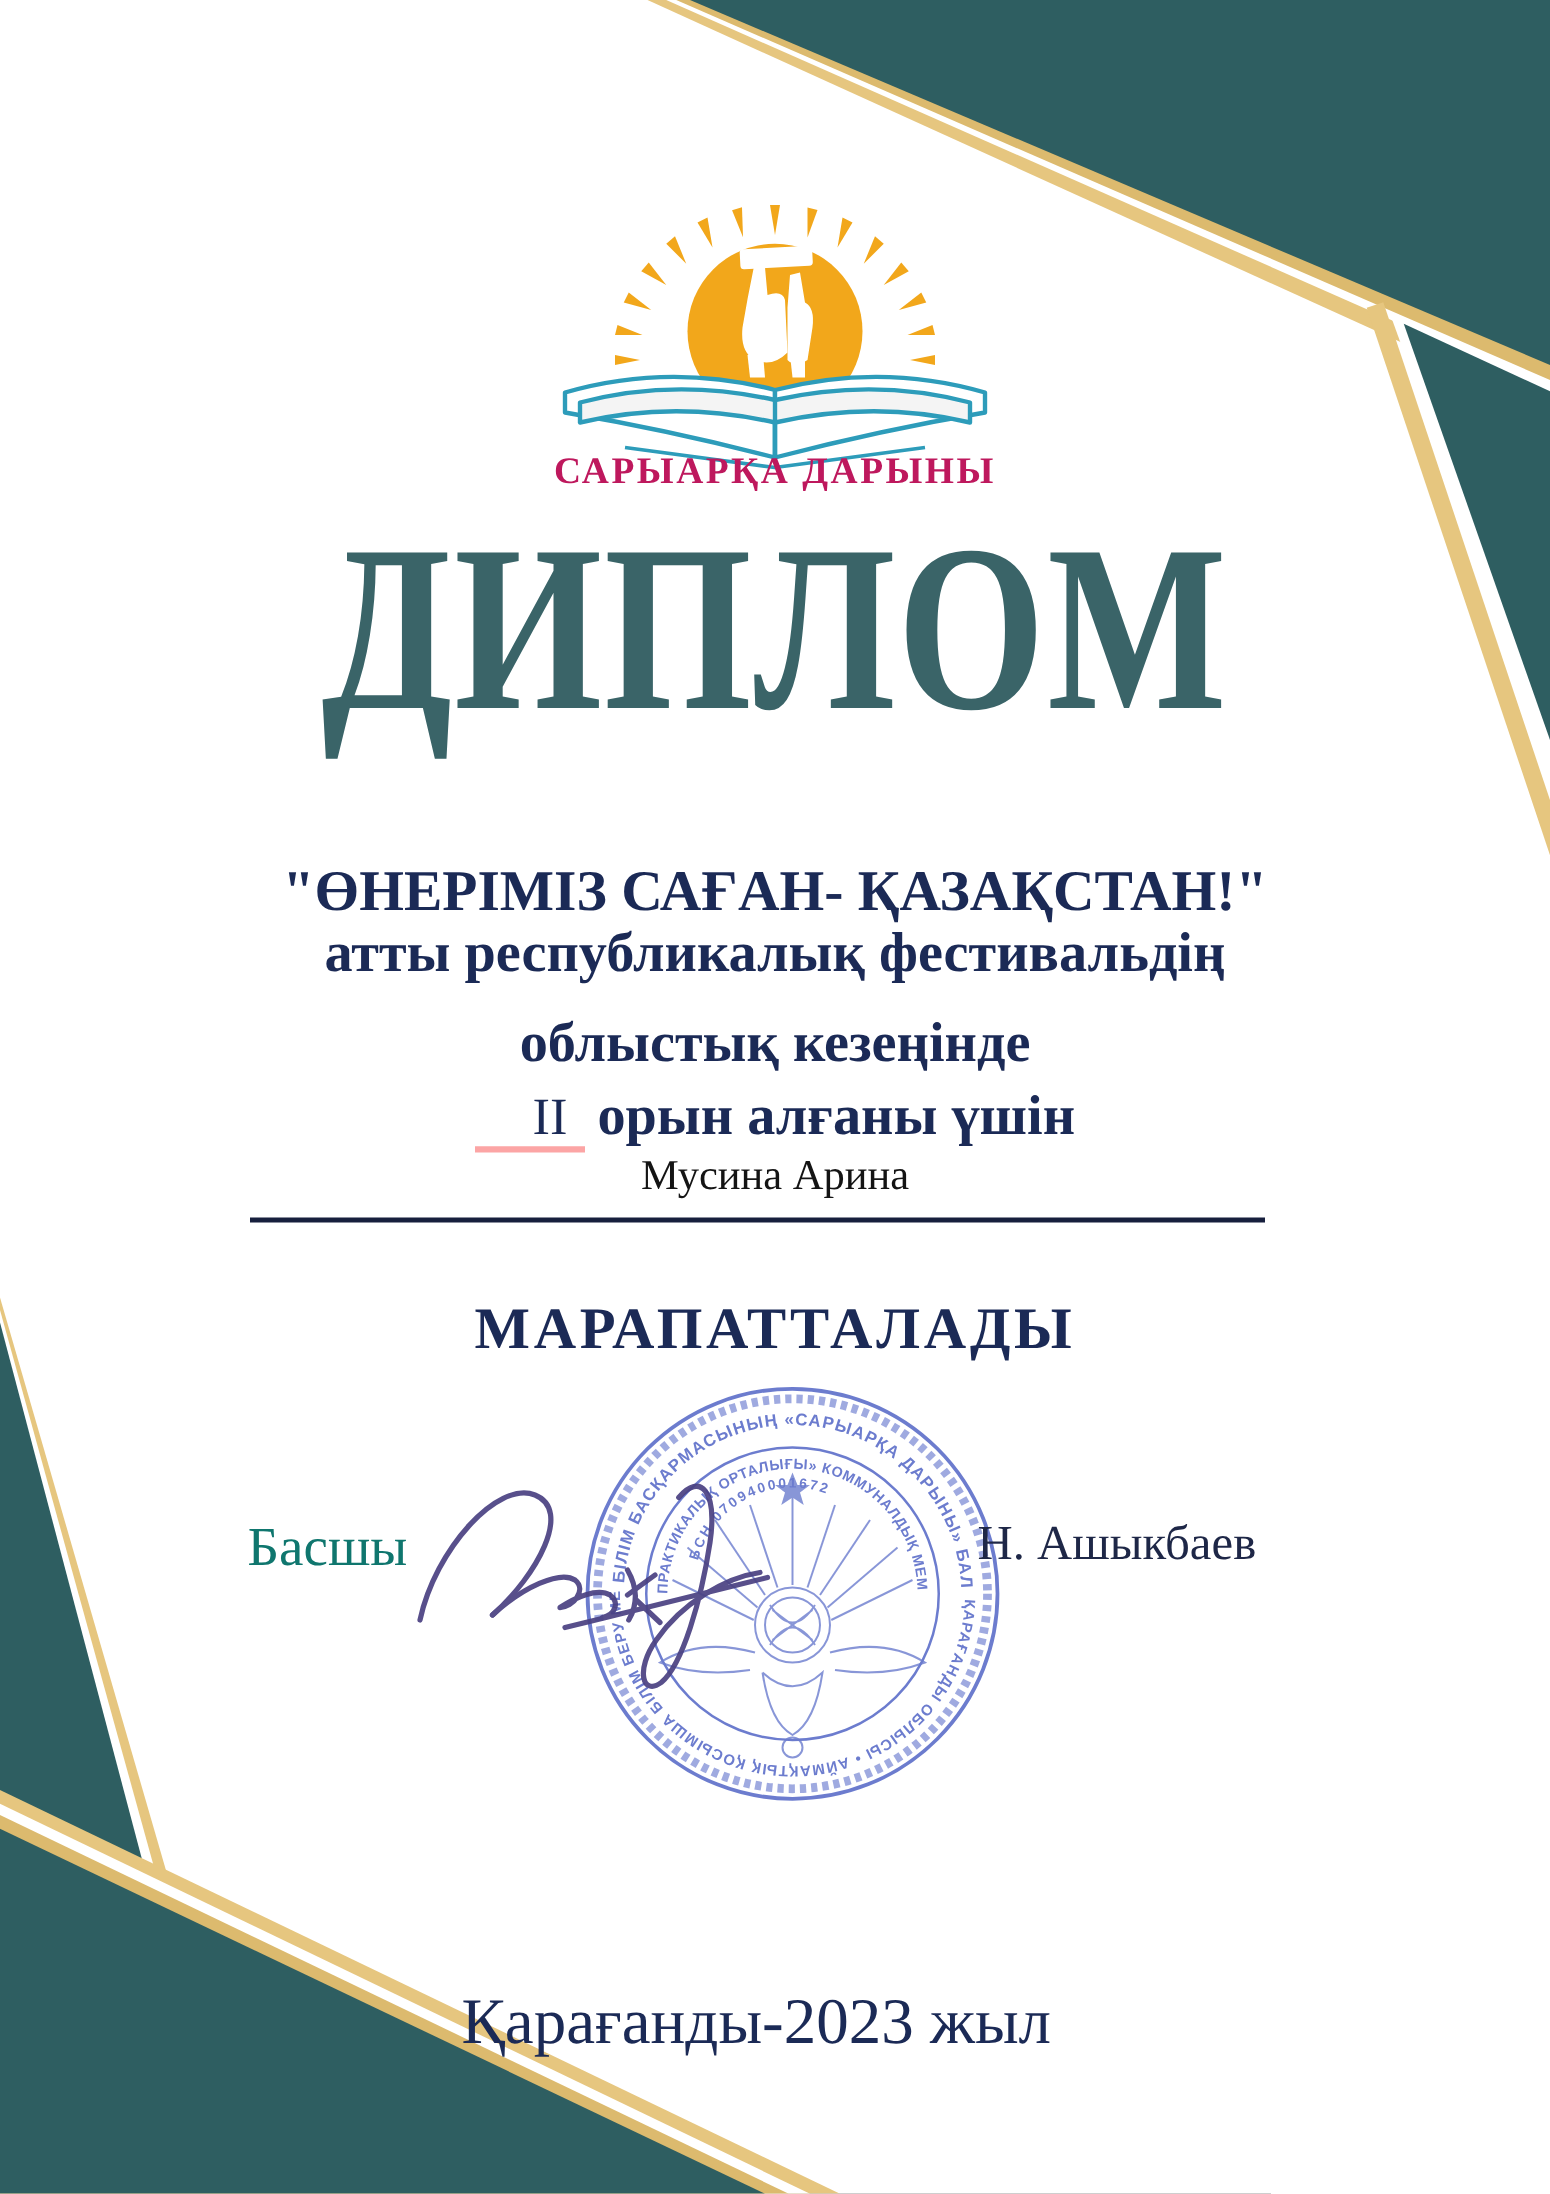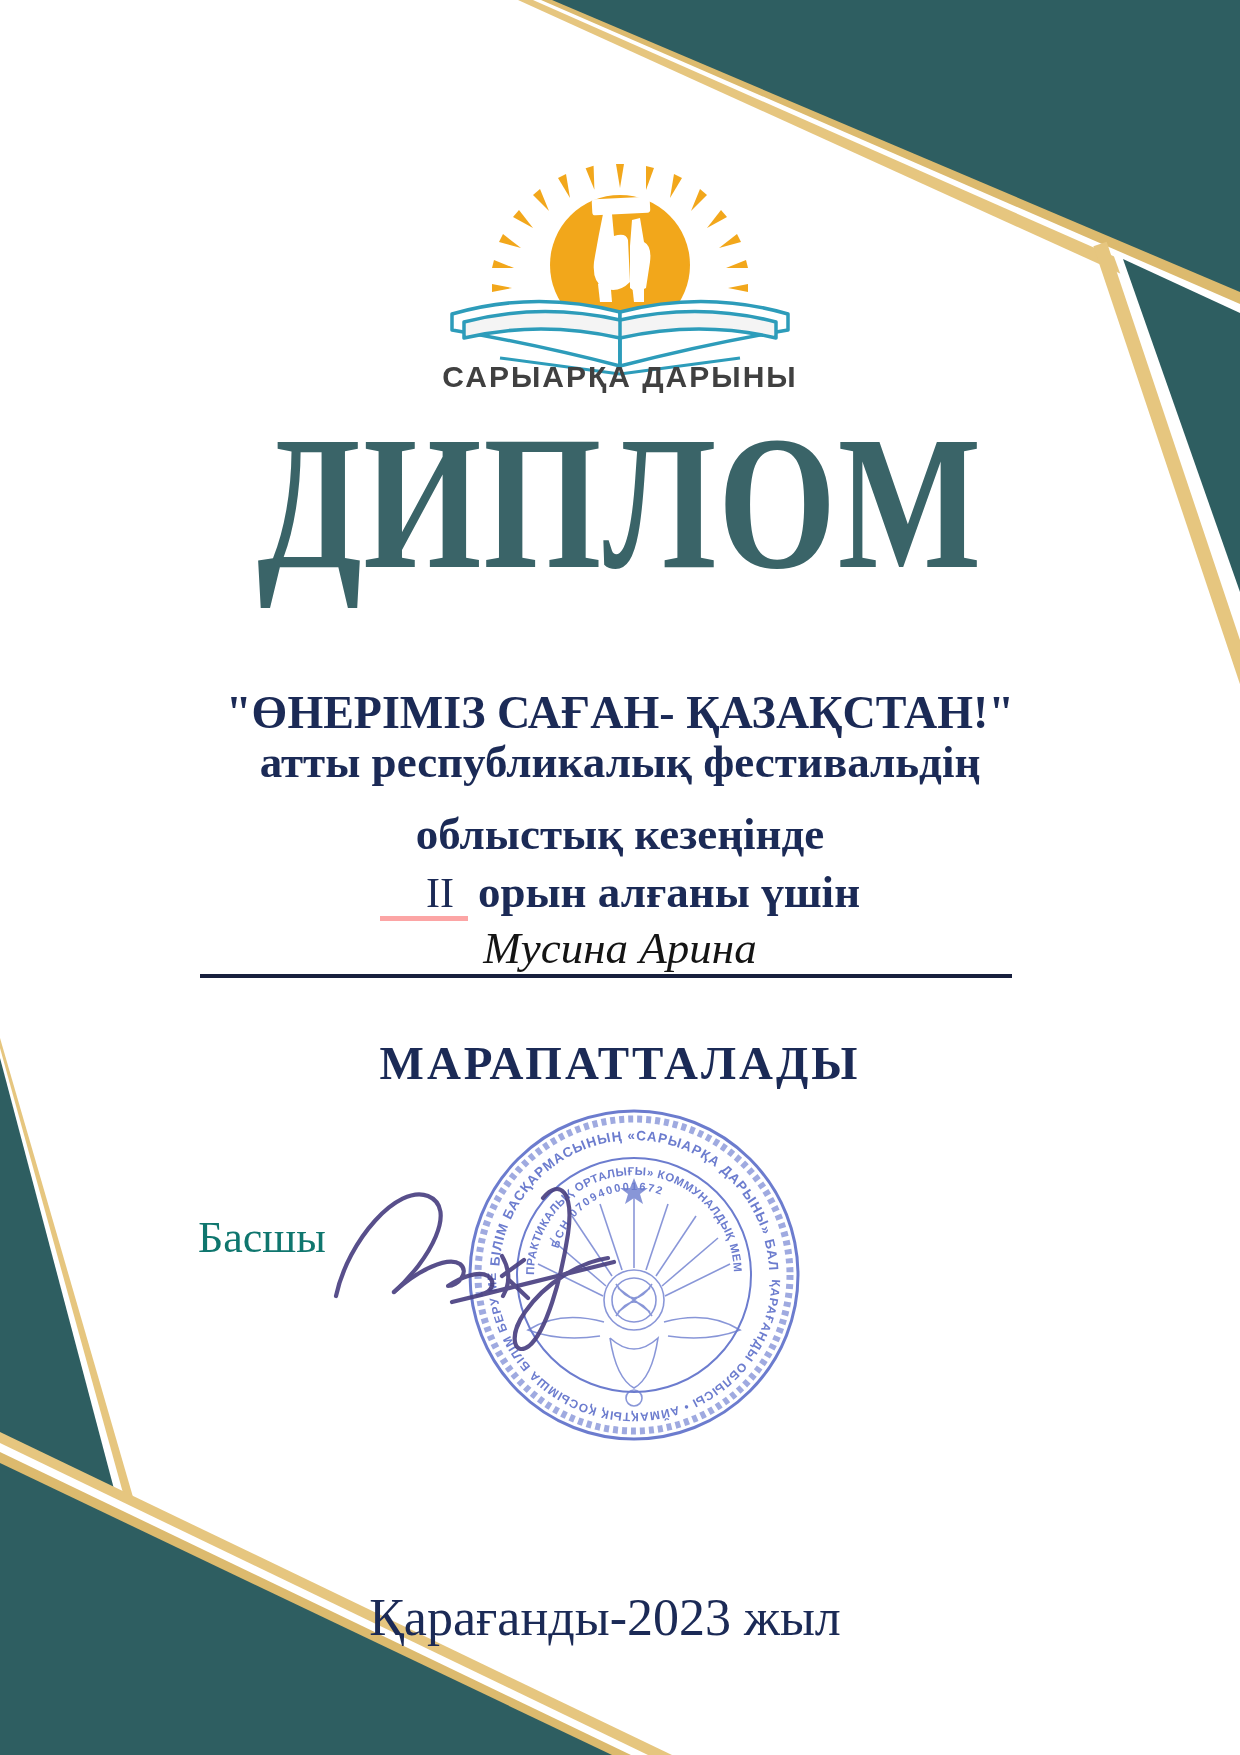--- a/index.html
+++ b/index.html
@@ -5,40 +5,40 @@
   html,body{margin:0;padding:0;background:#888;}
   #page{
     position:relative;width:1240px;height:1755px;background:#ffffff;
     overflow:hidden;font-family:"Liberation Serif",serif;margin:0 auto;
   }
   svg{display:block;}
   .abs{position:absolute;}
   .centered{left:0;right:0;text-align:center;}
   
   .logo-word{
-    top:360px;font-family:Liberation Sans, sans-serif;font-weight:bold;
-    font-size:30px;letter-spacing:2px;color:#404040;
+    top:360px;font-family:Liberation Serif, serif;font-weight:bold;
+    font-size:30px;letter-spacing:2px;color:#be185d;
   }
   
   .diploma-title{
     top:408px;font-size:190px;line-height:1;font-weight:bold;color:#3A6468;
     transform:scaleX(0.80);transform-origin:50% 50%;letter-spacing:2px;
     font-family:"Liberation Serif",serif;
   }
   .body-line{color:#1B2A56;font-weight:bold;font-size:45px;line-height:1;}
   .line1{top:690px;font-size:46px;}
   .line2{top:740px;}
   .line3{top:812px;}
   .line4{top:870px;}
   .numeral{
     display:inline-block;font-weight:400;font-size:42px;color:#1B2A56;
     border-bottom:5px solid #fca5a5;padding:0 14px 2px 46px;margin-right:10px;
     vertical-align:baseline;
   }
-  .recipient{top:922px;font-weight:400;font-size:45px;color:#141414;font-style:italic;}
+  .recipient{top:922px;font-weight:400;font-size:34px;color:#141414;}
   .name-rule{top:974px;left:200px;width:812px;height:4px;background:#171F3D;}
   .award-word{top:1040px;font-size:47px;letter-spacing:3px;}
   .sig-label{top:1212px;left:198px;font-size:44px;color:#0f766e;}
   .sig-name{top:1212px;left:782px;font-size:39px;color:#1E2747;}
   .city-year{top:1588px;left:0;right:30px;text-align:center;font-size:52px;color:#1B2A56;}
   .serial{top:1658px;right:52px;font-size:34px;color:#1c1c1c;}
   .serial-num{
     display:inline-block;border-bottom:2px solid #1c1c1c;
     padding:0 52px 1px 28px;
   }
@@ -187,16 +187,17 @@
       <path d="M336,1296 C348,1240 398,1184 428,1196 C458,1208 430,1260 394,1292"></path>
       <path d="M394,1292 C418,1270 448,1256 460,1264 C470,1272 458,1286 448,1286 C460,1278 478,1270 488,1276 C496,1282 492,1292 482,1294"></path>
       <path d="M502,1256 C510,1270 510,1284 503,1296"></path>
       <path d="M502,1276 L524,1260 M509,1280 L528,1298"></path>
       <path d="M543,1198 C560,1178 574,1192 568,1234 C561,1280 546,1332 529,1346 C514,1357 508,1336 525,1312 C545,1283 580,1262 608,1258"></path>
       <path d="M452,1302 C510,1288 572,1272 614,1262"></path>
     </g>
   </svg>
 
   <div class="abs sig-label">Басшы</div>
+  <div class="abs sig-name">Н. Ашыкбаев</div>
 
   <div class="abs city-year">Қарағанды-2023 жыл</div>
 
 </div>
 
 </body></html>

